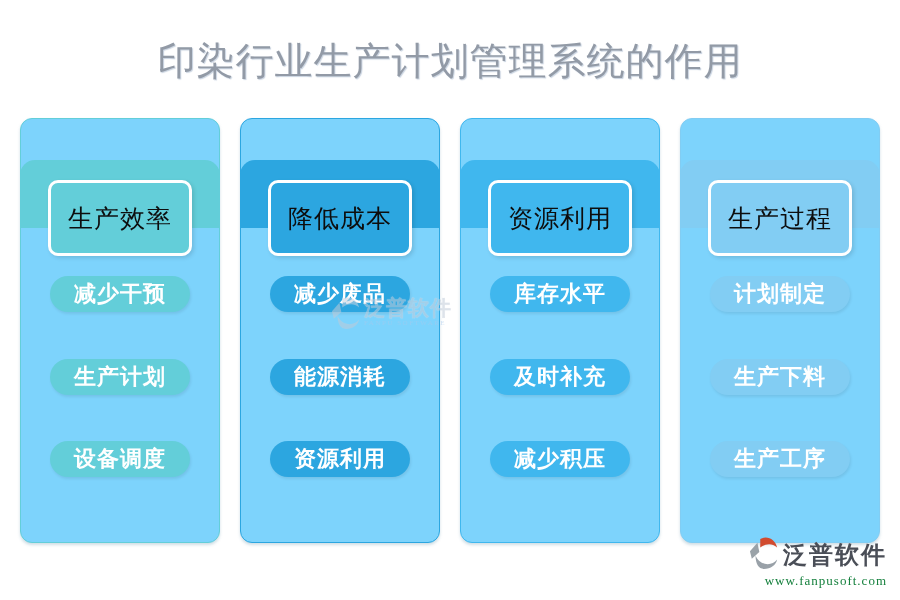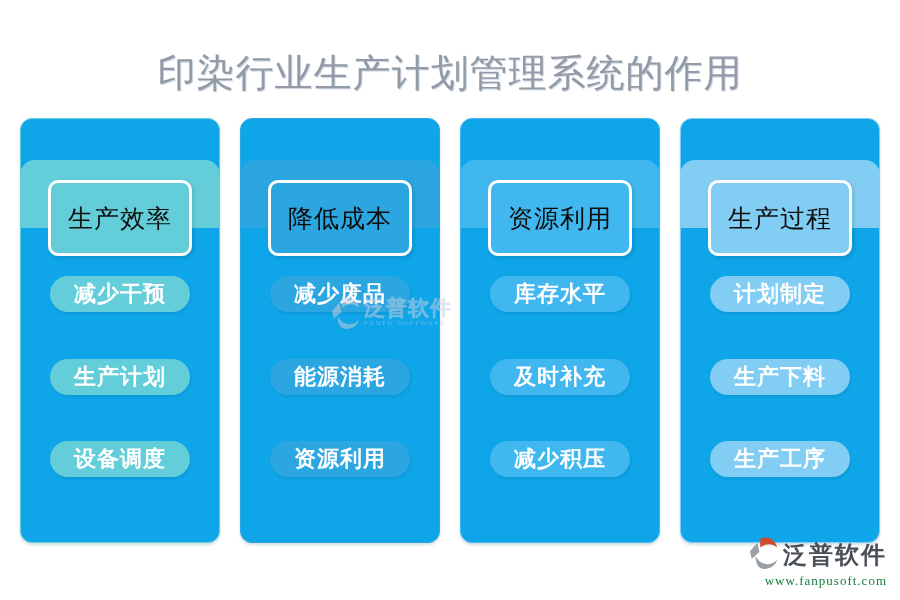--- a/index.html
+++ b/index.html
@@ -2,28 +2,28 @@
 <html><head>
 <meta charset="utf-8">
 <style>
   html,body{margin:0;padding:0;}
   body{
     width:900px;height:600px;position:relative;background:#ffffff;
     font-family:"Liberation Serif","DejaVu Serif",serif;
     overflow:hidden;
   }
   .page-title{
-    position:absolute;top:48px;left:0;width:900px;
+    position:absolute;top:36px;left:0;width:900px;
     text-align:center;font-size:38px;letter-spacing:1px;
     color:#929aa6;text-shadow:1px 1px 1px #c9d3e0;
     font-weight:400;white-space:nowrap;
   }
   .column{
     position:absolute;top:118px;width:200px;height:425px;
-    background:#0ea5e9;border:1px solid var(--accent);
+    background:#7dd3fc;border:1px solid var(--accent);
     border-radius:12px;box-sizing:border-box;
     box-shadow:0 2px 3px rgba(120,160,180,0.35);
   }
   .col-0{left:20px;}
   .col-1{left:240px;}
   .col-2{left:460px;}
   .col-3{left:680px;}
   .band{
     position:absolute;top:41px;left:-1px;right:-1px;height:68px;
     background:var(--accent);

